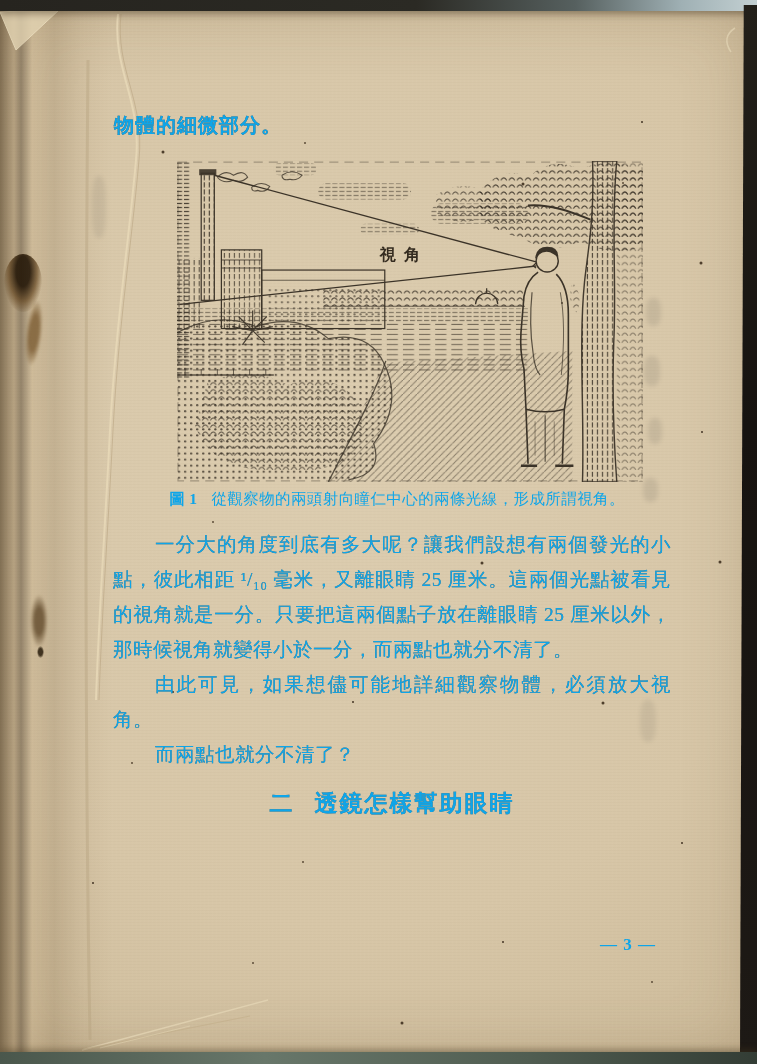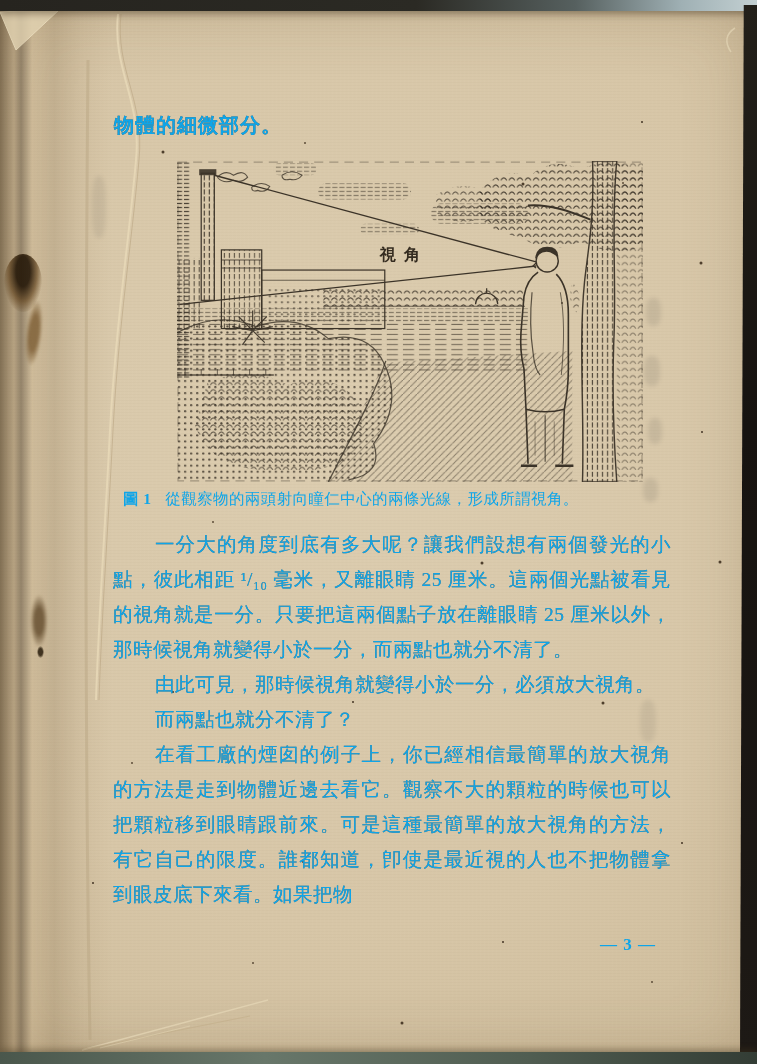--- a/index.html
+++ b/index.html
@@ -63,21 +63,21 @@
   .g1{left:646px;top:298px;width:15px;height:28px;}
   .g2{left:644px;top:356px;width:16px;height:30px;}
   .g3{left:648px;top:418px;width:14px;height:26px;}
   .g4{left:643px;top:478px;width:15px;height:24px;}
   .g5{left:92px;top:176px;width:14px;height:62px;opacity:.10;}
   .g6{left:640px;top:700px;width:16px;height:42px;opacity:.10;}
   
   .intro{position:absolute;z-index:8;left:114px;top:112px;font-size:20px;font-weight:600;
     letter-spacing:1px;text-shadow:0 0 .5px rgba(40,30,18,.7);}
   .figure{position:absolute;z-index:8;left:177px;top:161px;width:466px;height:321px;}
-  .caption{position:absolute;z-index:8;left:123px;top:489px;width:562px;text-align:left;
+  .caption{position:absolute;z-index:8;left:116px;top:489px;width:562px;text-align:center;
     font-size:15.5px;letter-spacing:.4px;}
   .caption .cap-label{font-weight:700;margin-right:14px;}
   .textblock{position:absolute;z-index:8;left:113px;top:527px;width:558px;
     font-size:19.5px;line-height:35px;text-align:justify;letter-spacing:.5px;
     word-break:break-all;text-shadow:0 0 .5px rgba(40,30,18,.6);}
   .textblock p{margin:0;text-indent:2.15em;font-family:Liberation Serif, serif;}
   .heading{text-align:center;font-size:23px;font-weight:700;margin:15px 0 17px;
     letter-spacing:2px;line-height:34px;text-indent:0;}
   .heading .ht{margin-left:20px;}
   .pageno{position:absolute;z-index:8;left:0;top:935px;width:656px;text-align:right;
@@ -230,23 +230,23 @@
     </g>
     <text x="201" y="98" font-size="16" letter-spacing="8" fill="#352c20" font-weight="bold">視角</text>
   </svg>
 
   <div class="caption">
     <span class="cap-label">圖 1</span><span class="cap-text">從觀察物的兩頭射向瞳仁中心的兩條光線，形成所謂視角。</span>
   </div>
 
   <div class="textblock">
     <p>一分大的角度到底有多大呢？讓我們設想有兩個發光的小點，彼此相距 ¹/₁₀ 毫米，又離眼睛 25 厘米。這兩個光點被看見的視角就是一分。只要把這兩個點子放在離眼睛 25 厘米以外，那時候視角就變得小於一分，而兩點也就分不清了。</p>
-    <p>由此可見，那時候視角就變得小於一分，必須放大視角。</p>
+    <p>由此可見，如果想儘可能地詳細觀察物體，必須放大視角。</p>
     <p>而兩點也就分不清了？</p>
-    <p>在看工廠的煙囱的例子上，你已經相信最簡單的放大視角的方法是走到物體近邊去看它。觀察不大的顆粒的時候也可以把顆粒移到眼睛跟前來。可是這種最簡單的放大視角的方法，有它自己的限度。誰都知道，卽使是最近視的人也不把物體拿到眼皮底下來看。如果把物</p>
+    <h2 class="heading"><span>二</span><span class="ht">透鏡怎樣幫助眼睛</span></h2>
   </div>
 
   <div class="pageno">— 3 —</div>
 
   <div class="edge top"></div>
   <div class="edge right"></div>
   <div class="edge bottom"></div>
 </div>
 
 </body></html>

